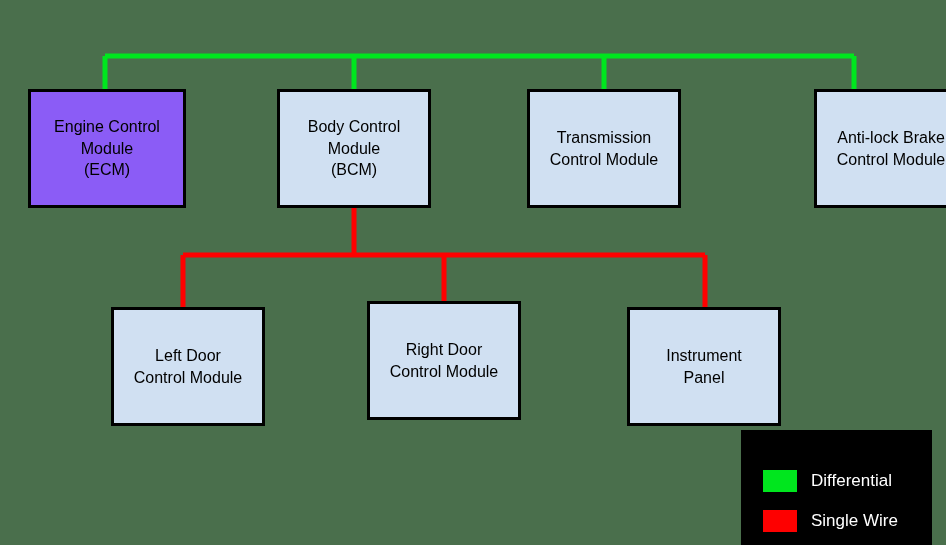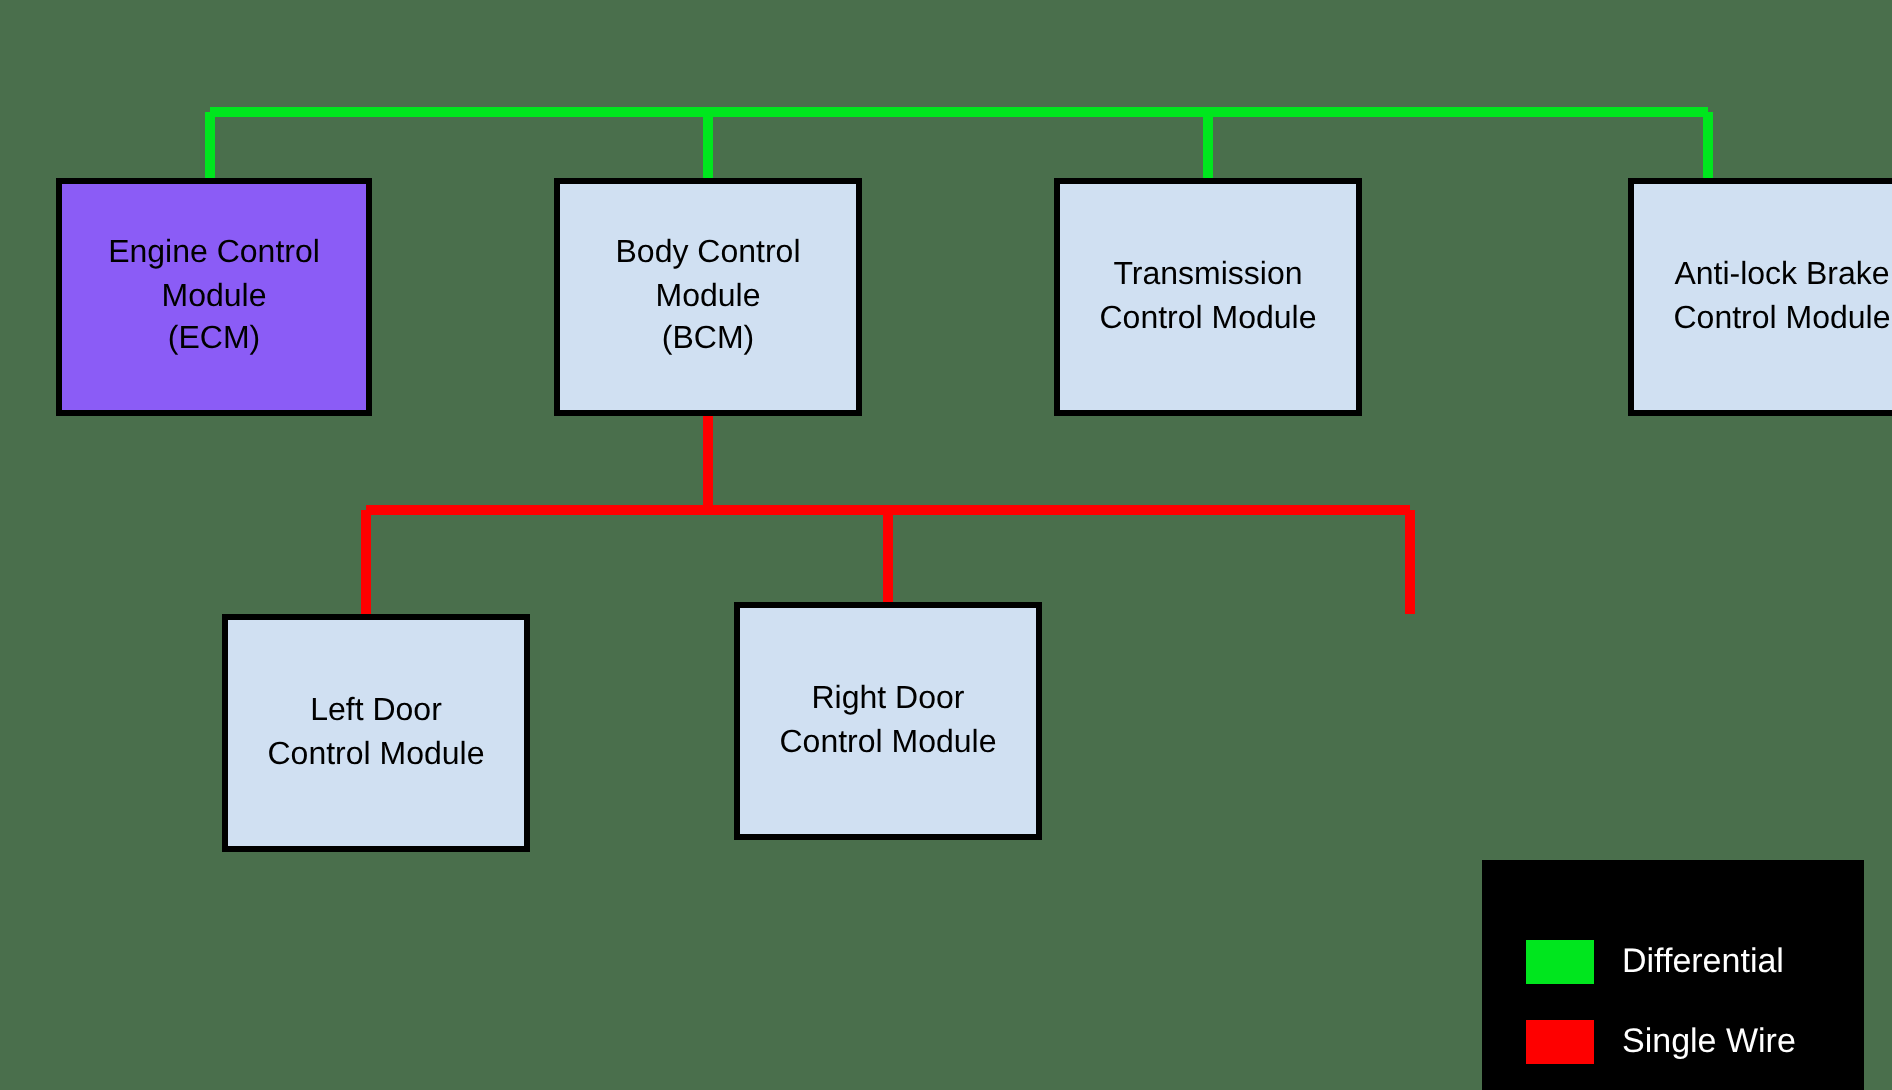--- a/index.html
+++ b/index.html
@@ -94,20 +94,22 @@
 Module
 (BCM)</div>
   <div class="node" style="left: 527px; top: 89px; width: 154px; height: 119px; background: rgb(208, 224, 242); border-color: rgb(0, 0, 0); color: rgb(0, 0, 0);">Transmission
 Control Module</div>
   <div class="node" style="left: 776px; top: 89px; width: 154px; height: 119px; background: rgb(208, 224, 242); border-color: rgb(0, 0, 0); color: rgb(0, 0, 0); margin-left: 38px;">Anti-lock Brake
 Control Module</div>
   <div class="node" style="left: 91px; top: 307px; width: 154px; height: 119px; background: rgb(208, 224, 242); border-color: rgb(0, 0, 0); color: rgb(0, 0, 0); margin-left: 20px;">Left Door
 Control Module</div>
   <div class="node" style="left: 367px; top: 301px; width: 154px; height: 119px; background: rgb(208, 224, 242); border-color: rgb(0, 0, 0); color: rgb(0, 0, 0);">Right Door
 Control Module</div>
+  <div class="node" style="left: 627px; top: 307px; width: 154px; height: 119px; background: rgb(208, 224, 242); border-color: rgb(0, 0, 0); color: rgb(0, 0, 0);">Instrument
+Panel</div>
 
   <div class="legend" style="left: 741px; top: 430px; width: 191px; height: 142px; background: rgb(0, 0, 0);">
     <div class="legend-row">
       <span class="legend-swatch" style="background: rgb(0, 230, 30);"></span>
       <span class="legend-label">Differential</span>
     </div>
     <div class="legend-row">
       <span class="legend-swatch" style="background: rgb(254, 0, 0);"></span>
       <span class="legend-label">Single Wire</span>
     </div>

